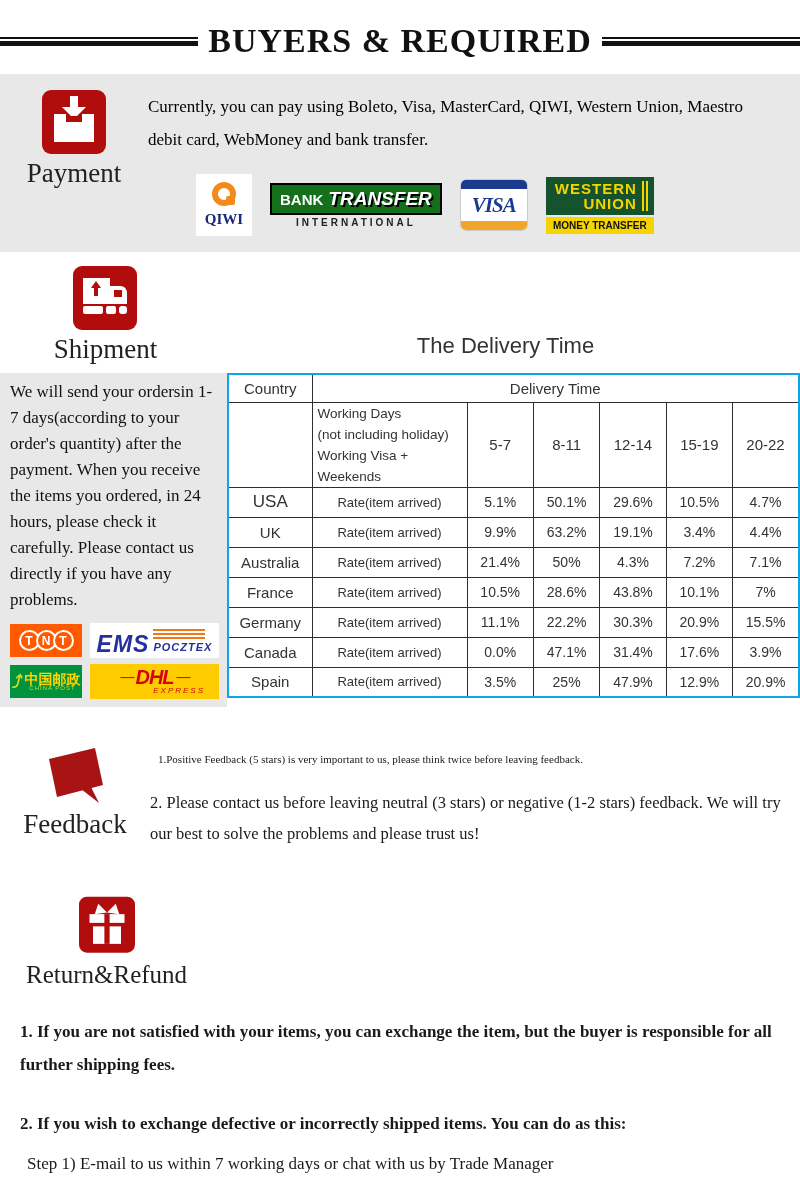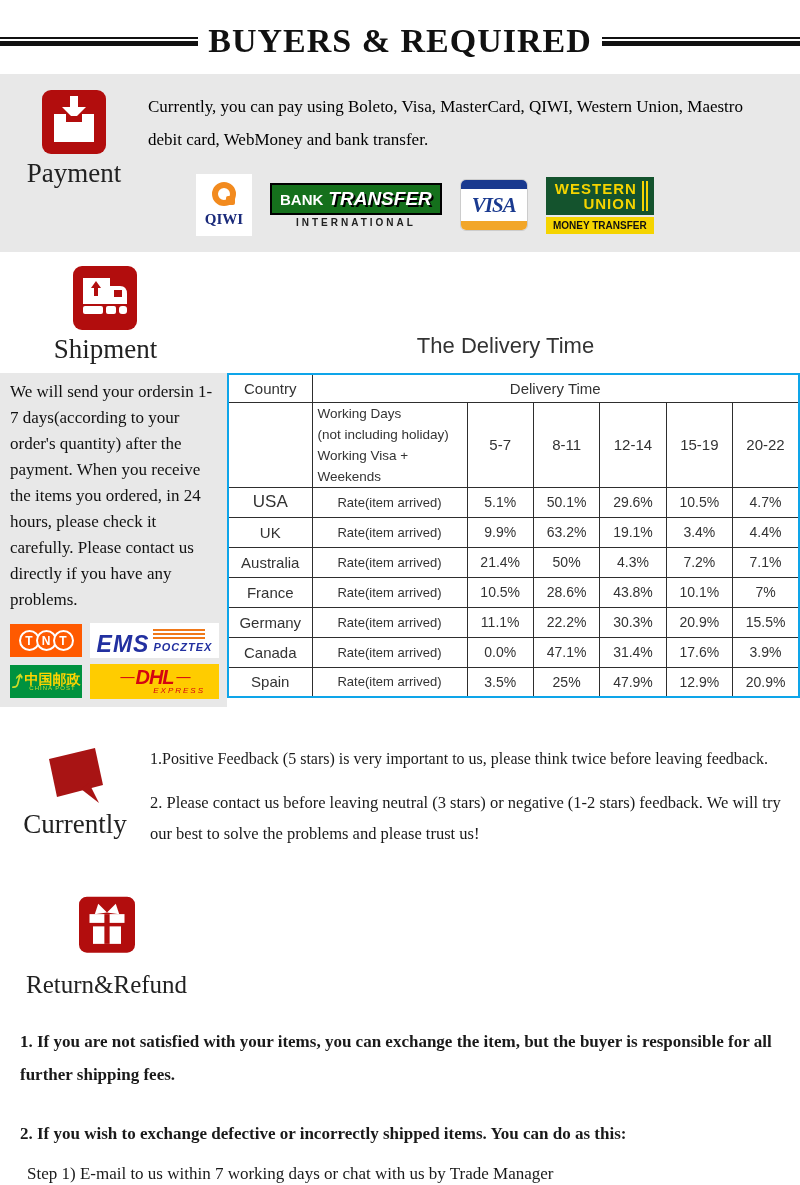--- a/index.html
+++ b/index.html
@@ -102,27 +102,27 @@
   .tr-body { height: 30px; }
   .td-country { font-size: 15px; }
   .td-country.big { font-size: 17px; }
   .td-rate { font-size: 13px; }
   .td-pct { font-size: 14px; }
 
   
   .feedback-section { display: flex; margin-top: 30px; }
   .feedback-left { width: 150px; display: flex; justify-content: center; padding-top: 6px; }
   .feedback-right { flex: 1; padding-right: 10px; padding-top: 10px; }
-  .fb-p1 { font-size: 16px; margin: 0 0 16px 0; line-height: 24px; }
+  .fb-p1 { font-size: 11px; margin: 0 0 16px 8px; line-height: 24px; }
   .fb-p2 { font-size: 16.5px; margin: 0; line-height: 31px; }
 
   
   .return-section { margin-top: 42px; }
   .return-iconblock { margin-left: 26px; display: inline-flex; flex-direction: column; align-items: center; }
-  .return-label { font-size: 25px; color: #222; margin-top: 18px; }
+  .return-label { font-size: 25px; color: #222; margin-top: 8px; }
   .return-texts { margin-top: 12px; }
   .note-para { font-size: 17px; margin: 8px 20px 0 20px; line-height: 26px; }
   .note-para b { font-weight: bold; }
   .bold-para { font-size: 17px; font-weight: bold; margin: 26px 20px 0 20px; line-height: 33px; }
   .steps { margin-top: 8px; }
   .step-para { font-size: 17px; margin: 0 20px; padding-left: 7px; line-height: 32px; }
 
   .section-icon { display: block; }
 </style>
 </head>
@@ -336,21 +336,21 @@
   </div>
 </div>
 
 <div class="feedback-section">
   <div class="feedback-left">
     <div class="icon-block">
       <svg class="section-icon" width="76" height="62" viewBox="0 0 76 62">
         <polygon points="12,16 58,5 66,42 20,54" fill="#a81414"></polygon>
         <polygon points="44,46 62,60 52,40" fill="#a81414"></polygon>
       </svg>
-      <div class="icon-label">Currently</div>
+      <div class="icon-label">Feedback</div>
     </div>
   </div>
   <div class="feedback-right">
     <p class="fb-p1">1.Positive Feedback (5 stars) is very important to us, please think twice before leaving feedback.</p>
     <p class="fb-p2">2. Please contact us before leaving neutral (3 stars) or negative  (1-2 stars) feedback. We will try our best to solve the problems and please trust us!</p>
   </div>
 </div>
 
 <div class="return-section">
   <div class="return-iconblock">

